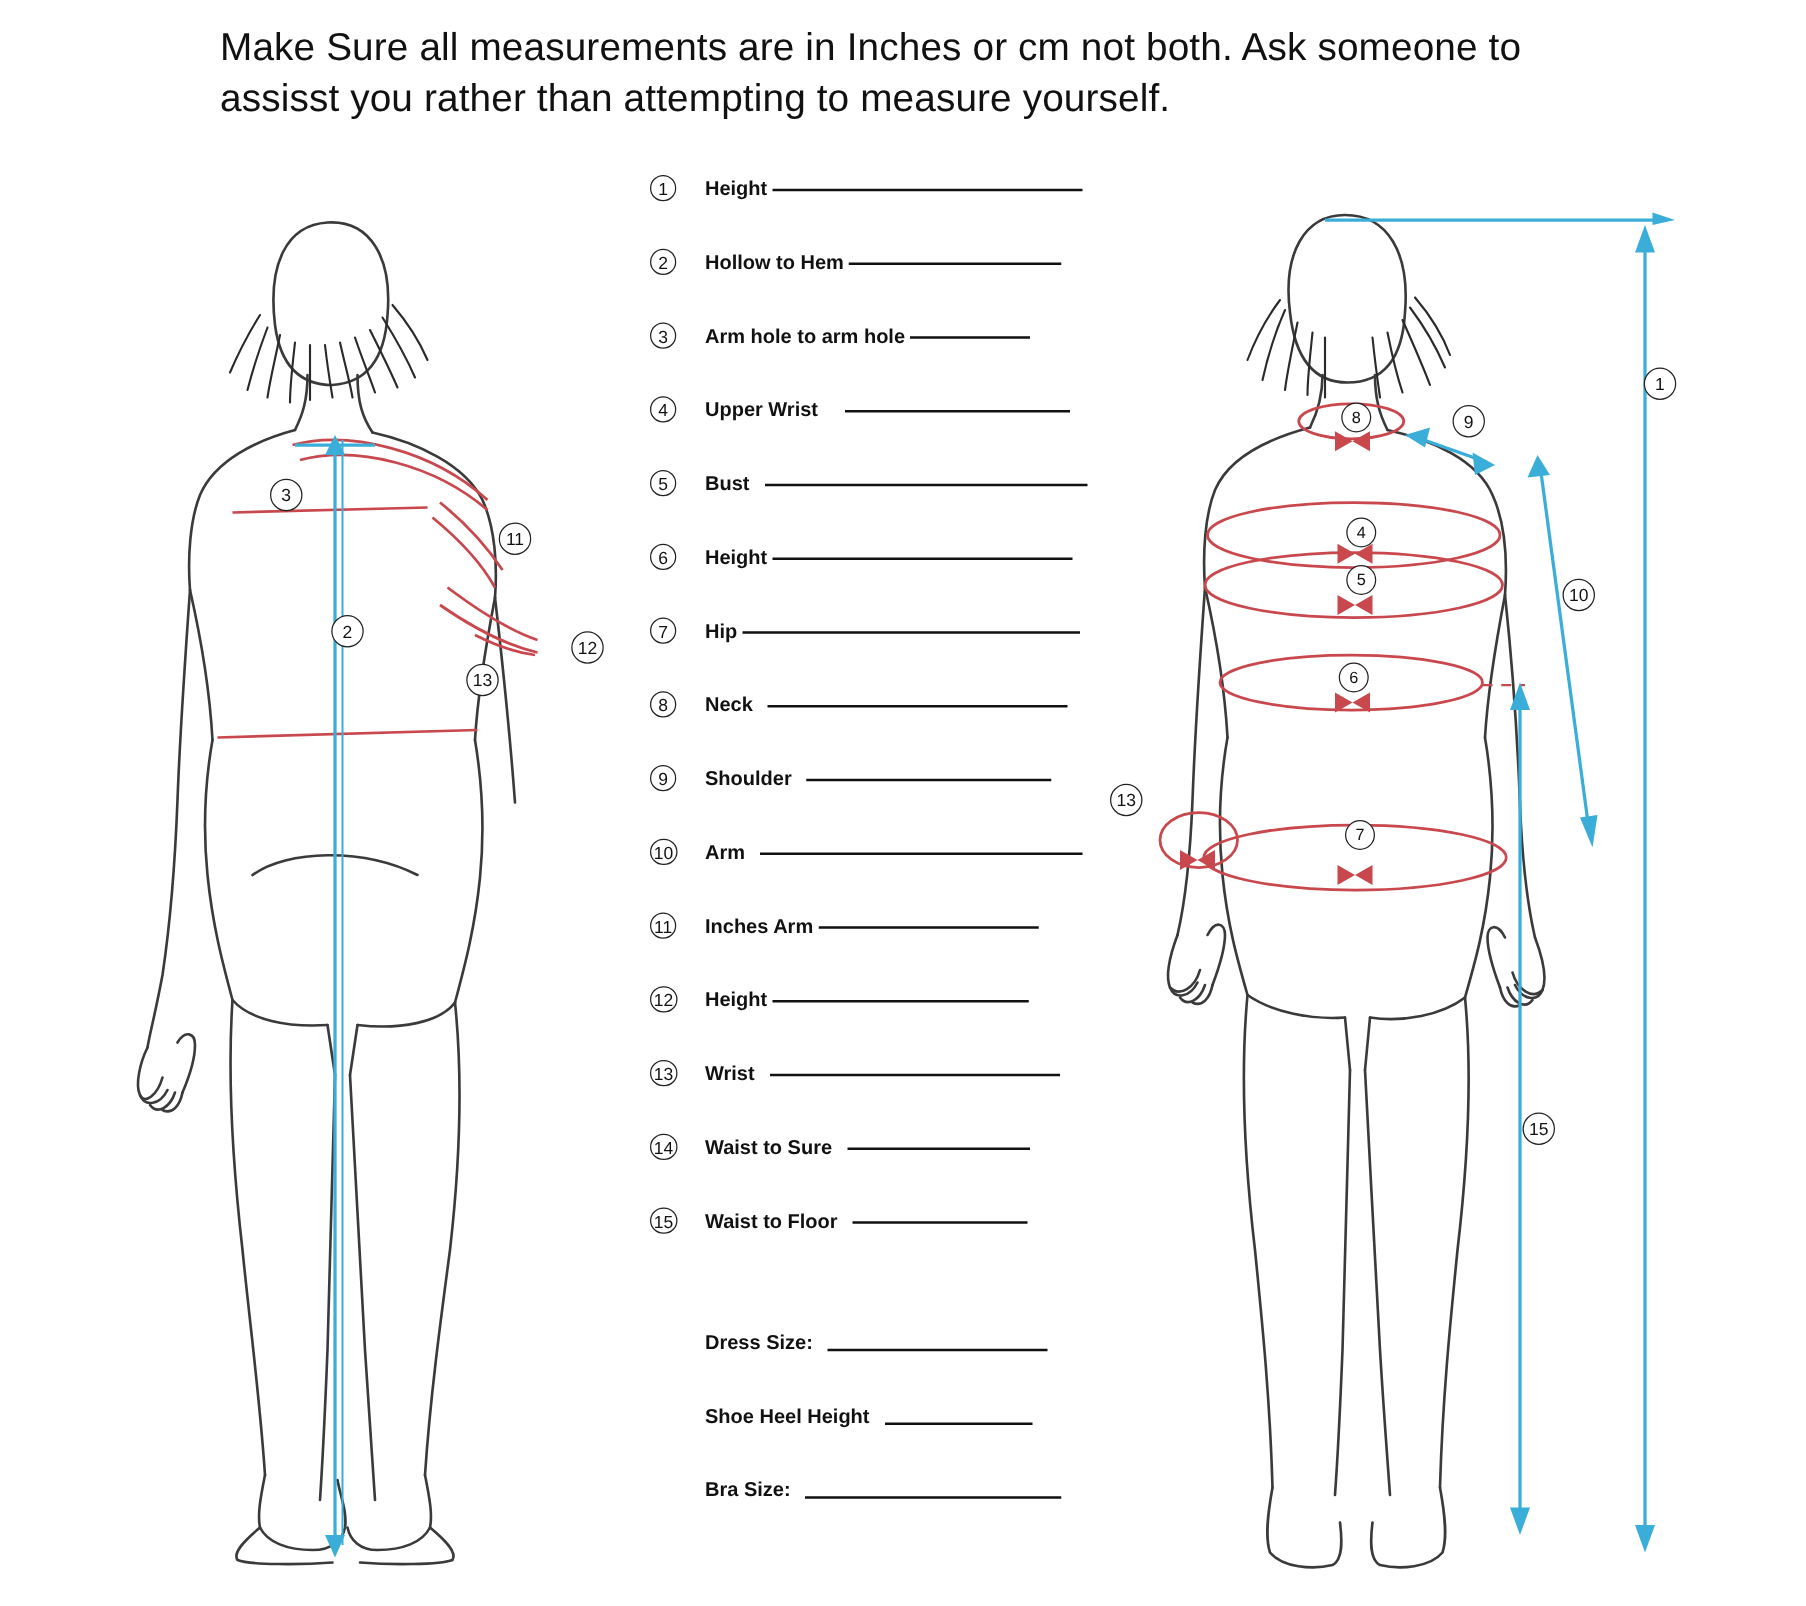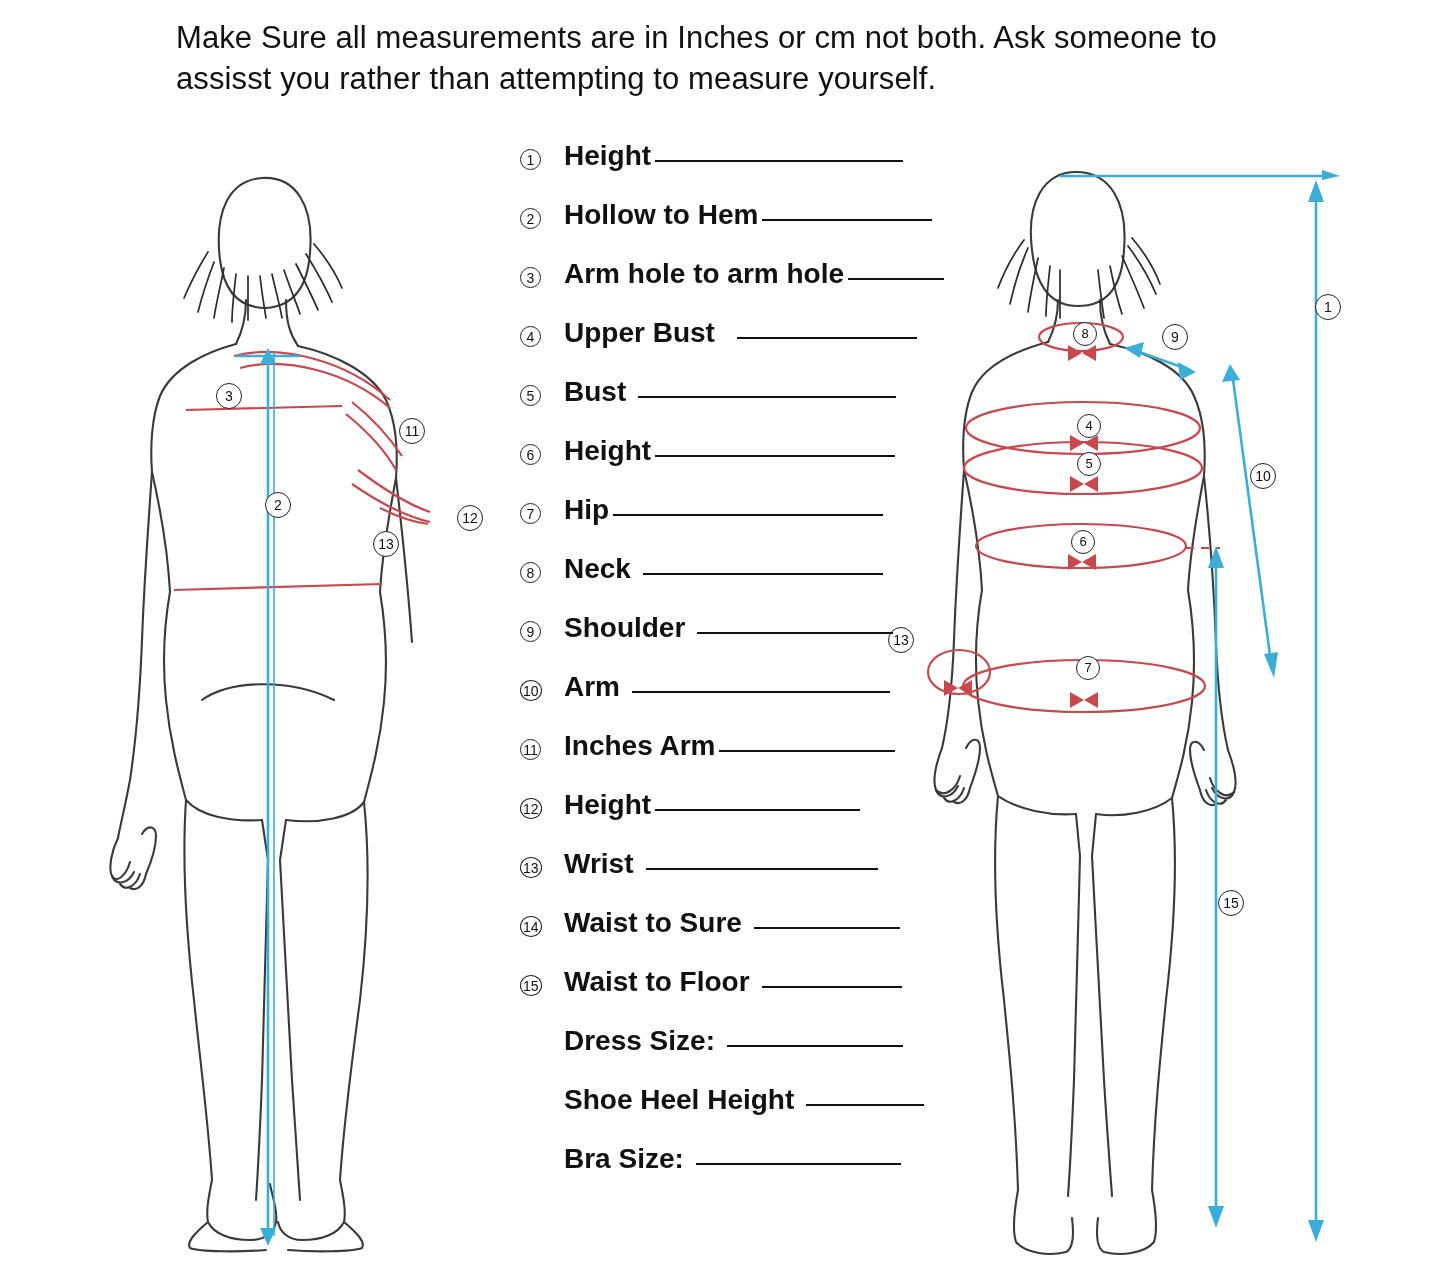--- a/index.html
+++ b/index.html
@@ -63,34 +63,35 @@
     height: 21px;
     line-height: 20px;
     border: 1.3px solid #222;
     border-radius: 50%;
     text-align: center;
     font-size: 14px;
     padding: 0 2px;
     box-sizing: border-box;
   }
   .m-label {
-    font-size: 28px;
+    font-size: 16px;
     font-weight: bold;
     color: #111;
     white-space: nowrap;
   }
   .m-line {
     display: inline-block;
     border-bottom: 2px solid #111;
     margin-left: 4px;
     position: relative;
     top: -3px;
   }
   .m-extra {
     padding-left: 44px;
+    align-items: flex-end;
   }
   
   .callout {
     position: absolute;
     width: 26px;
     height: 26px;
     border: 1.3px solid #222;
     border-radius: 50%;
     background: #ffffff;
     color: #111;
@@ -324,21 +325,21 @@
     </div>
 
     <div class="m-row">
       <span class="m-num"><span class="circ">3</span></span>
       <span class="m-label">Arm hole to arm hole</span>
       <span class="m-line" style="width:96px;"></span>
     </div>
 
     <div class="m-row">
       <span class="m-num"><span class="circ">4</span></span>
-      <span class="m-label">Upper Bust</span>
+      <span class="m-label">Upper Wrist</span>
       <span class="m-line" style="width:180px;margin-left:22px;"></span>
     </div>
 
     <div class="m-row">
       <span class="m-num"><span class="circ">5</span></span>
       <span class="m-label">Bust</span>
       <span class="m-line" style="width:258px;margin-left:12px;"></span>
     </div>
 
     <div class="m-row">

